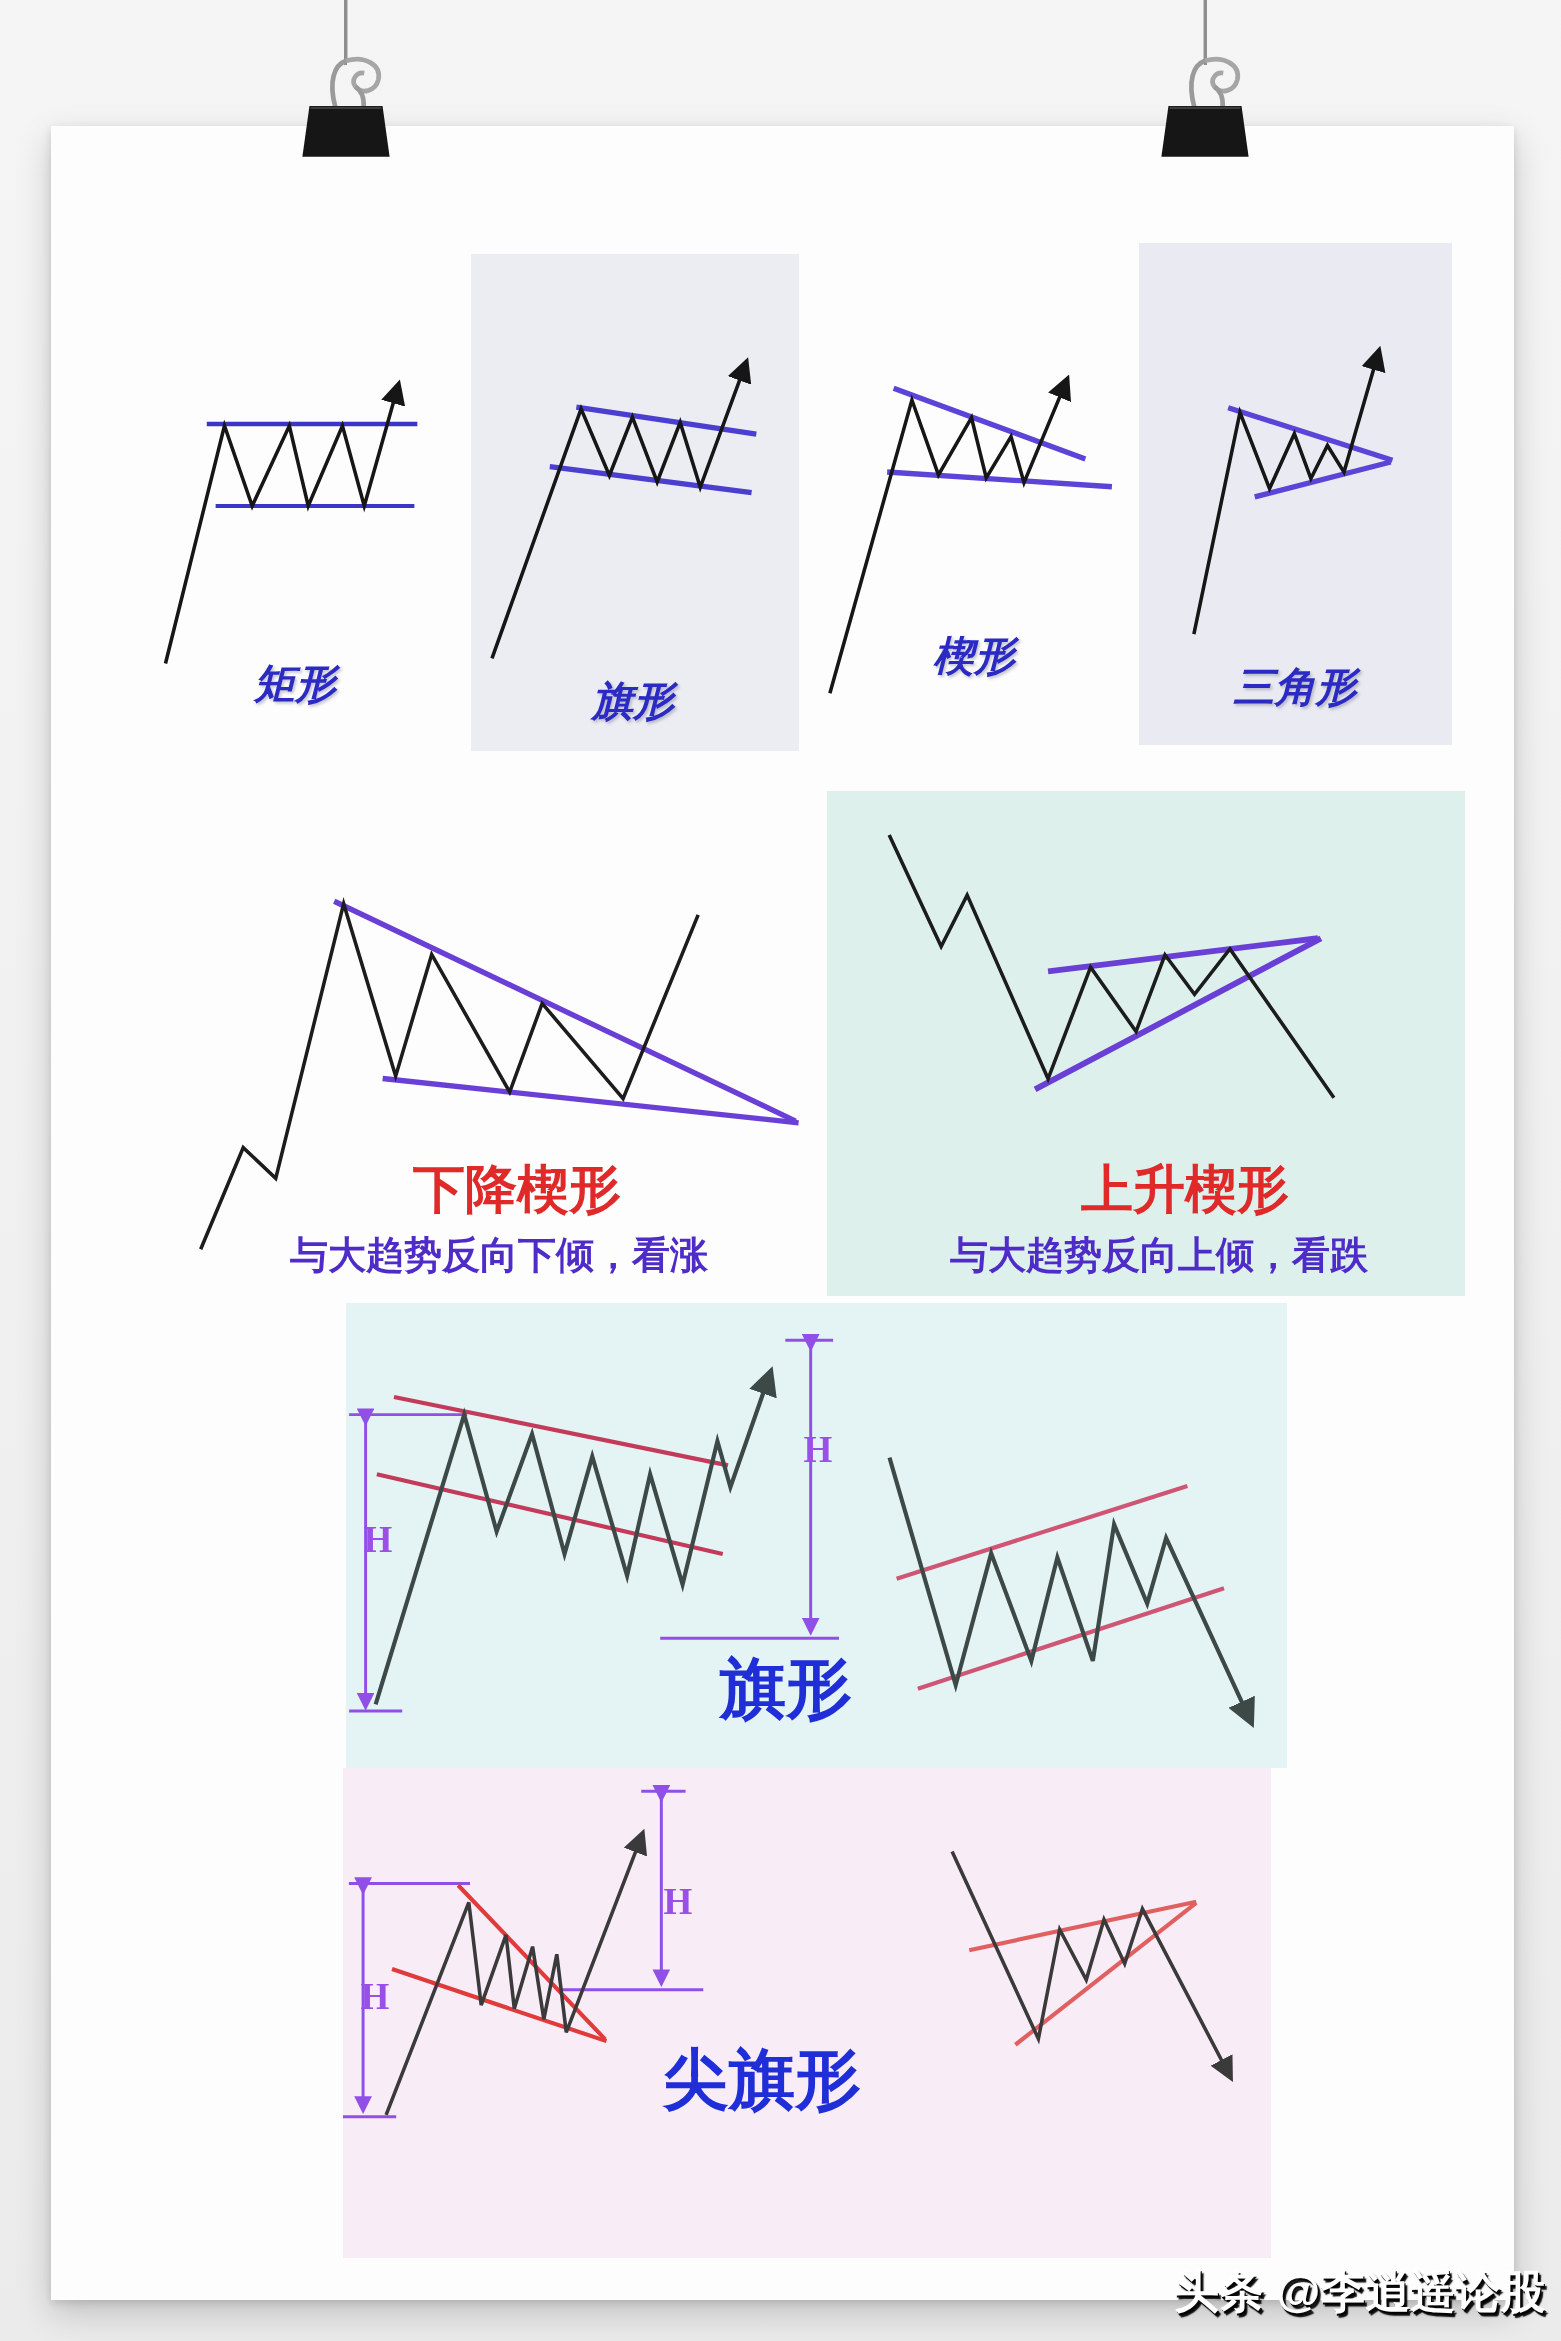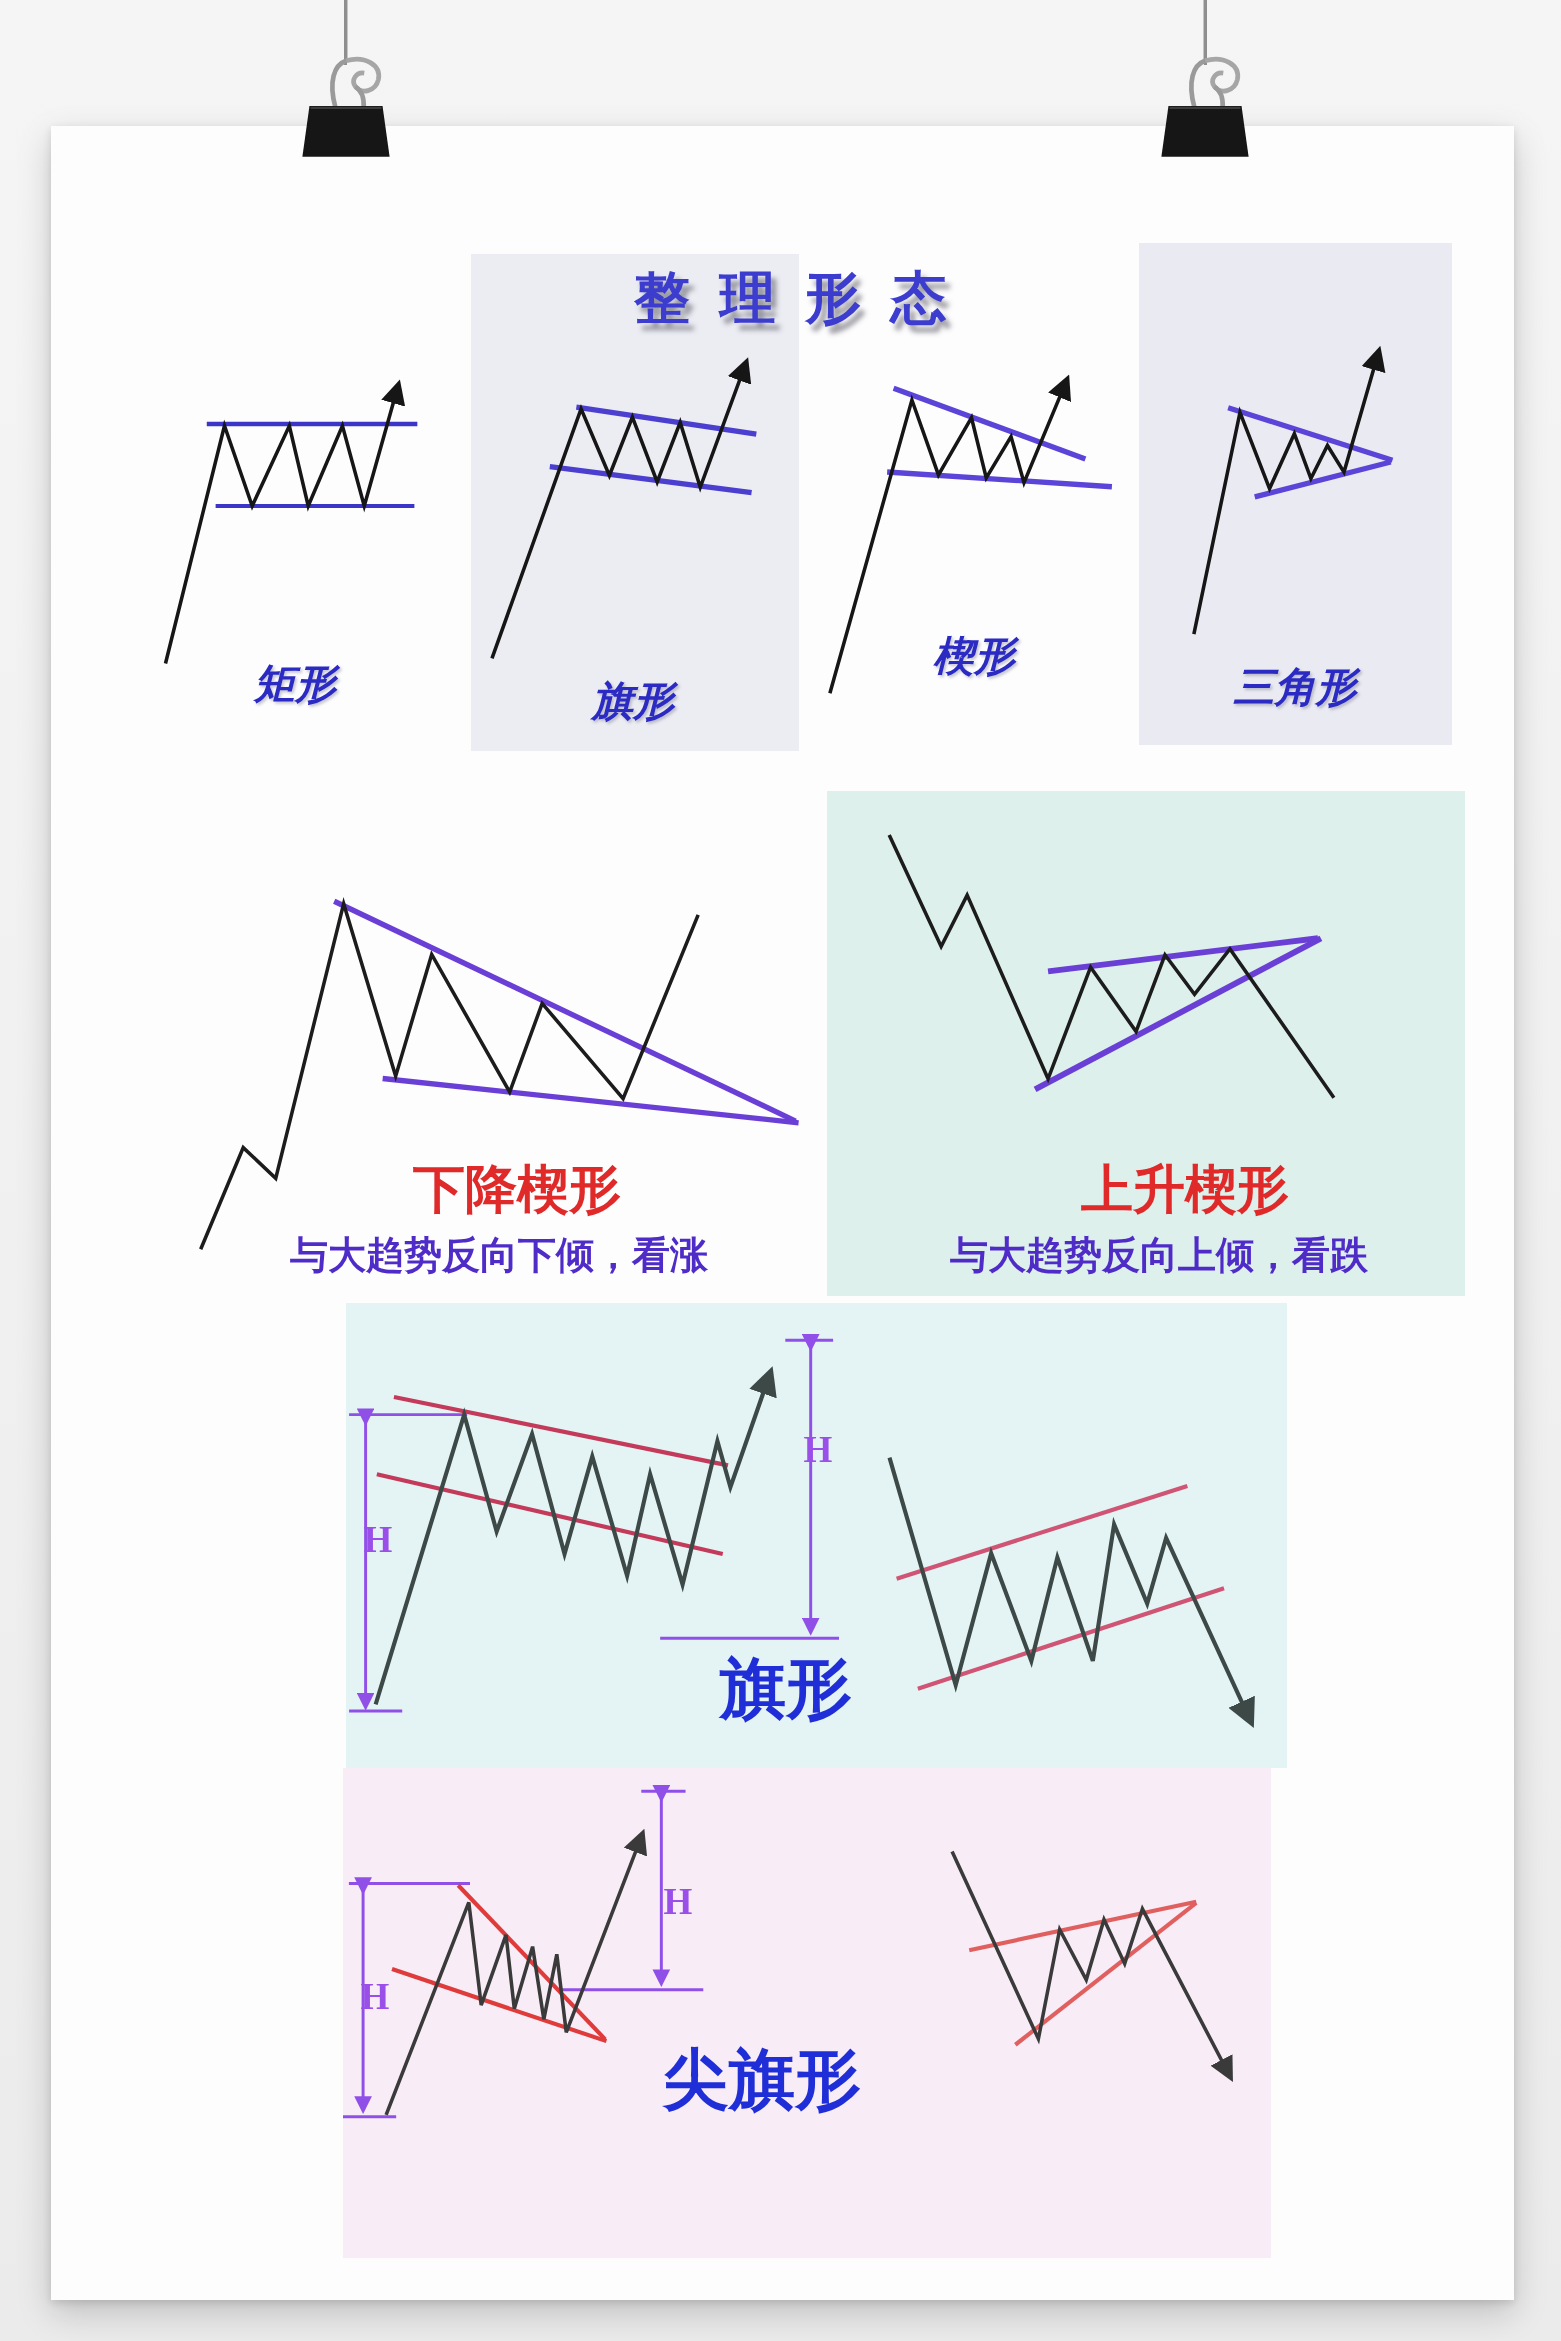--- a/index.html
+++ b/index.html
@@ -82,21 +82,20 @@
   </svg>
   <svg style="left:1134px;top:0;" width="142" height="165" viewBox="0 0 240 280">
     <line x1="120" y1="0" x2="120" y2="105" stroke="#8f8f8f" stroke-width="5"></line>
     <path d="M120,103 C152,94 180,110 175,135 C170,156 146,160 136,147 C128,136 137,122 151,124" fill="none" stroke="#a6a6a6" stroke-width="8"></path>
     <path d="M102,182 C90,138 100,110 120,103" fill="none" stroke="#9a9a9a" stroke-width="8"></path>
     <path d="M150,182 C151,160 144,152 136,147" fill="none" stroke="#9a9a9a" stroke-width="8"></path>
     <polygon points="58,180 182,180 194,266 46,266" fill="#161616"></polygon>
     <line x1="60" y1="183" x2="180" y2="183" stroke="#3d3d3d" stroke-width="4"></line>
   </svg>
 
-  <div class="label title" style="left:805px;top:298px;">整理形态</div>
 
   <svg style="left:136px;top:331px;" width="289" height="337" viewBox="0 0 490 570">
     <defs>
         <marker id="ab1" markerUnits="strokeWidth" markerWidth="7" markerHeight="7" refX="5.5" refY="3.5" orient="auto">
       <path d="M0,0 L7,3.5 L0,7 Z" fill="#161616"></path>
         </marker>
       </defs>
     <line x1="120" y1="157" x2="477" y2="157" stroke="#3b35c8" stroke-width="8"></line>
     <line x1="135" y1="296" x2="472" y2="296" stroke="#3b35c8" stroke-width="7"></line>
     <path d="M50,563 L150,160 L197,296 L260,160 L292,296 L350,160 L387,296 L445,90" fill="none" stroke="#161616" stroke-width="6" marker-end="url(#ab1)"></path>
@@ -227,15 +226,16 @@
       </defs>
     <line x1="41" y1="220" x2="425" y2="138" stroke="#e06060" stroke-width="7"></line>
     <line x1="119" y1="380" x2="425" y2="140" stroke="#e06060" stroke-width="7"></line>
     <path d="M12,53 L158,370 L194,185 L239,270 L269,168 L304,243 L334,150 L483,435" fill="none" stroke="#3a3a3a" stroke-width="6" marker-end="url(#ad4)"></path>
   </svg>
 
   <div class="label h-mark" style="left:375px;top:1996px;">H</div>
   <div class="label h-mark" style="left:678px;top:1901px;">H</div>
   <div class="label big-blue" style="left:762px;top:2080px;">尖旗形</div>
 
+  <div class="watermark">头条 @李逍遥论股</div>
 
 </div>
 
 
 </body></html>

